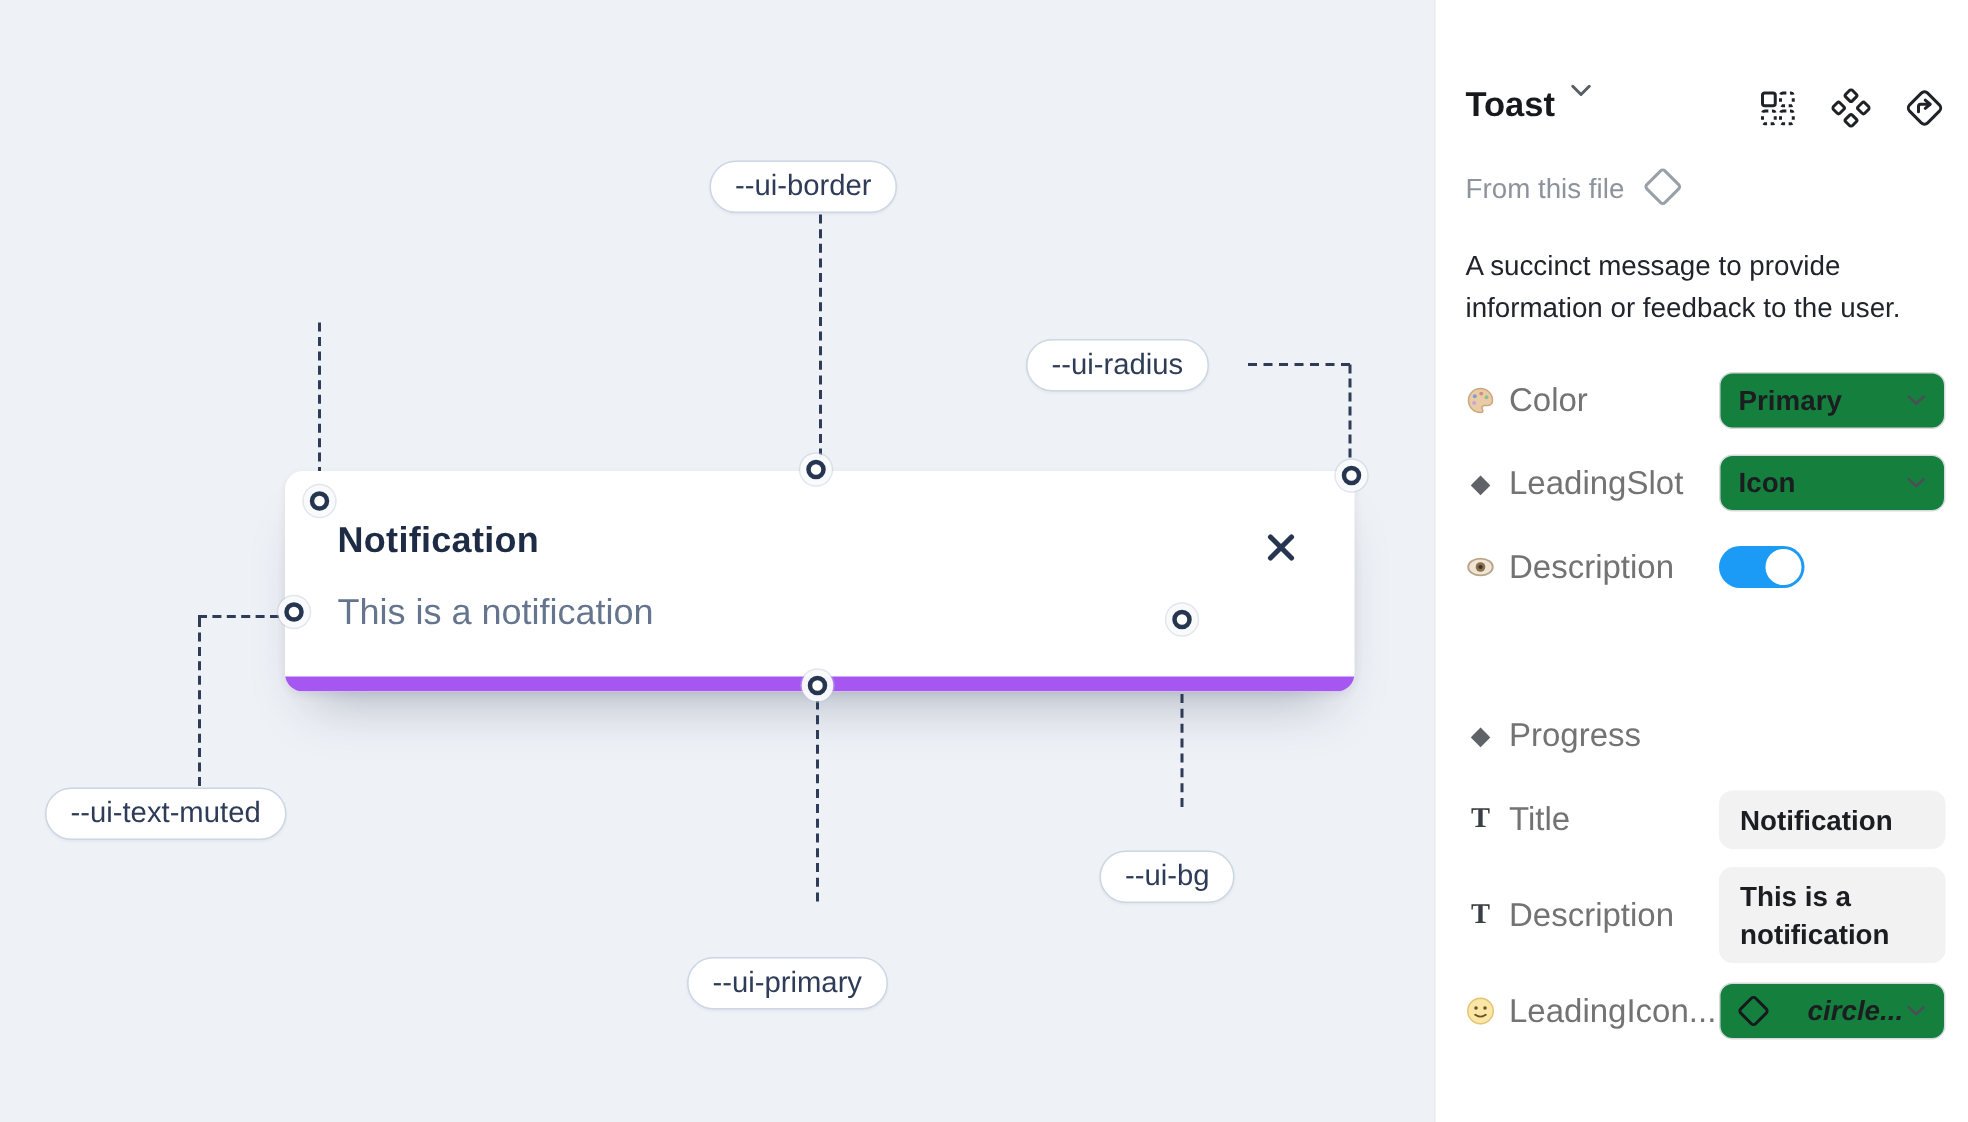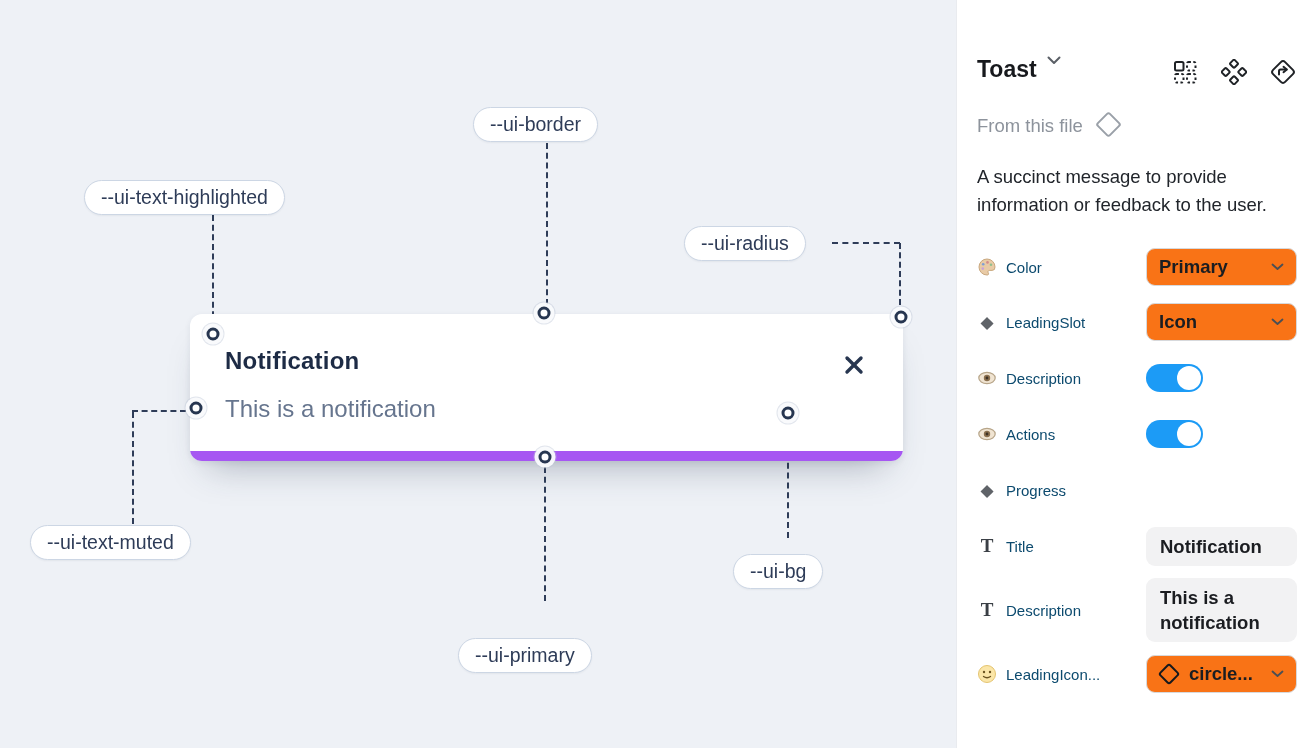--- a/index.html
+++ b/index.html
@@ -48,33 +48,33 @@
   .source-text { font-size:18.5px; color:#8d939c; }
   .source-diamond { width:19px; height:19px; border:2px solid #9aa0a8;
     border-radius:3px; transform:rotate(45deg); }
 
   .panel-desc { position:absolute; left:20px; top:163px; width:332px;
     font-size:18.5px; line-height:28px; color:#21252b; }
 
   .prop-row { position:absolute; left:20px; width:320px; display:flex;
     align-items:center; }
   .prop-label { display:flex; align-items:center; gap:9px; }
-  .prop-label-text { font-size:15px; color:#0c4a6e; }
+  .prop-label-text { font-size:22px; color:#737373; }
   .prop-icon { width:20px; height:20px; display:inline-flex; align-items:center;
     justify-content:center; }
   .t-glyph { font-family:"Liberation Serif", serif; font-weight:700; font-size:19px;
     color:#3a3f45; }
   .prop-control { position:absolute; left:169px; width:151px; }
 
-  .dropdown { height:38px; background:#f97316; border:1.5px solid #d7d9dc;
+  .dropdown { height:38px; background:#15803d; border:1.5px solid #d7d9dc;
     border-radius:9px; display:flex; align-items:center; justify-content:space-between;
     padding:0 12px; cursor:pointer; }
   .dropdown-value { font-size:18.5px; font-weight:600; color:#1b1d21; white-space:nowrap;
     overflow:hidden; text-overflow:ellipsis; }
-  .dropdown-left { display:flex; align-items:center; gap:8px; min-width:0; }
+  .dropdown-left { display:flex; align-items:center; gap:24px; min-width:0;font-style:italic; }
 
   .toggle { width:57px; height:28px; border-radius:14px; position:relative;
     cursor:pointer; }
   .toggle .knob { position:absolute; top:2px; right:2px; width:24px; height:24px;
     background:#fff; border-radius:50%; }
 
   .field { background:#f2f2f3; border-radius:9px; padding:7px 14px;
     font-size:18.5px; font-weight:600; color:#1b1d21; line-height:25px; }
 
   .diamond-glyph { font-size:17px; color:#5f6368; line-height:1; }
@@ -102,25 +102,24 @@
     <div class="toast-close">
       <svg width="26" height="26" viewBox="0 0 26 26">
         <line x1="6" y1="6" x2="20" y2="20" stroke="#273650" stroke-width="3.4" stroke-linecap="round"></line>
         <line x1="20" y1="6" x2="6" y2="20" stroke="#273650" stroke-width="3.4" stroke-linecap="round"></line>
       </svg>
     </div>
     <div class="toast-progress" style="background: rgb(166, 87, 242);"></div>
   </div>
 
   <div class="pill" style="left:473px; top:107px;">--ui-border</div>
-  <div class="pill" style="left:84px;  top:180px;">--ui-text-highlighted</div>
   <div class="pill" style="left:684px; top:226px;">--ui-radius</div>
   <div class="pill" style="left:30px;  top:525px;">--ui-text-muted</div>
   <div class="pill" style="left:458px; top:602px;margin-top:36px;">--ui-primary</div>
-  <div class="pill" style="left:733px; top:554px;">--ui-bg</div>
+  <div class="pill" style="left:733px; top:567px;">--ui-bg</div>
 
   <div class="marker" style="left:544px; top:313px;"></div>
   <div class="marker" style="left:213px; top:334px;"></div>
   <div class="marker" style="left:901px; top:317px;"></div>
   <div class="marker" style="left:196px; top:408px;"></div>
   <div class="marker" style="left:545px; top:457px;"></div>
   <div class="marker" style="left:788px; top:413px;"></div>
 </div>
 
 <div class="panel">
@@ -218,37 +217,20 @@
       </span>
       <span class="prop-label-text">Description</span>
     </div>
     <div class="prop-control">
       <div class="toggle" style="background:#1c9bf6;">
         <div class="knob"></div>
       </div>
     </div>
   </div>
 
-  <div class="prop-row" style="top:415px; height:38px;">
-    <div class="prop-label">
-      <span class="prop-icon">
-        <svg width="20" height="20" viewBox="0 0 20 20">
-          <ellipse cx="10" cy="10" rx="8.2" ry="5.6" fill="#f0e4d2" stroke="#b7a589" stroke-width="1.2"></ellipse>
-          <circle cx="10" cy="10" r="3.2" fill="#8a6f4e"></circle>
-          <circle cx="10" cy="10" r="1.4" fill="#3c3126"></circle>
-        </svg>
-      </span>
-      <span class="prop-label-text">Actions</span>
-    </div>
-    <div class="prop-control">
-      <div class="toggle" style="background:#1c9bf6;">
-        <div class="knob"></div>
-      </div>
-    </div>
-  </div>
 
   <div class="prop-row" style="top:471px; height:38px;">
     <div class="prop-label">
       <span class="prop-icon">
           <span class="diamond-glyph">◆</span>
         </span>
       <span class="prop-label-text">Progress</span>
     </div>
   </div>
 

